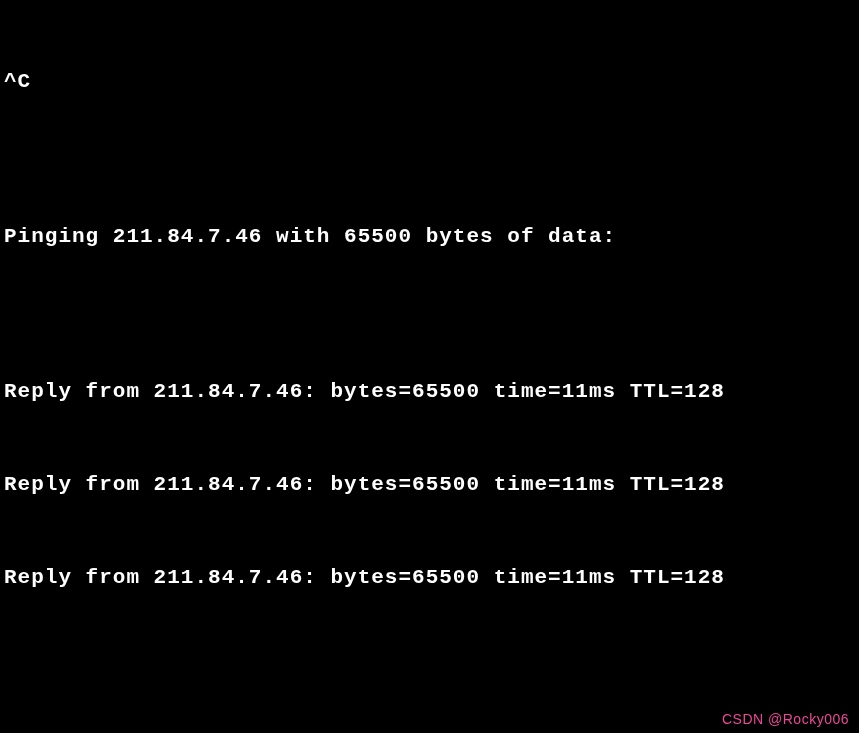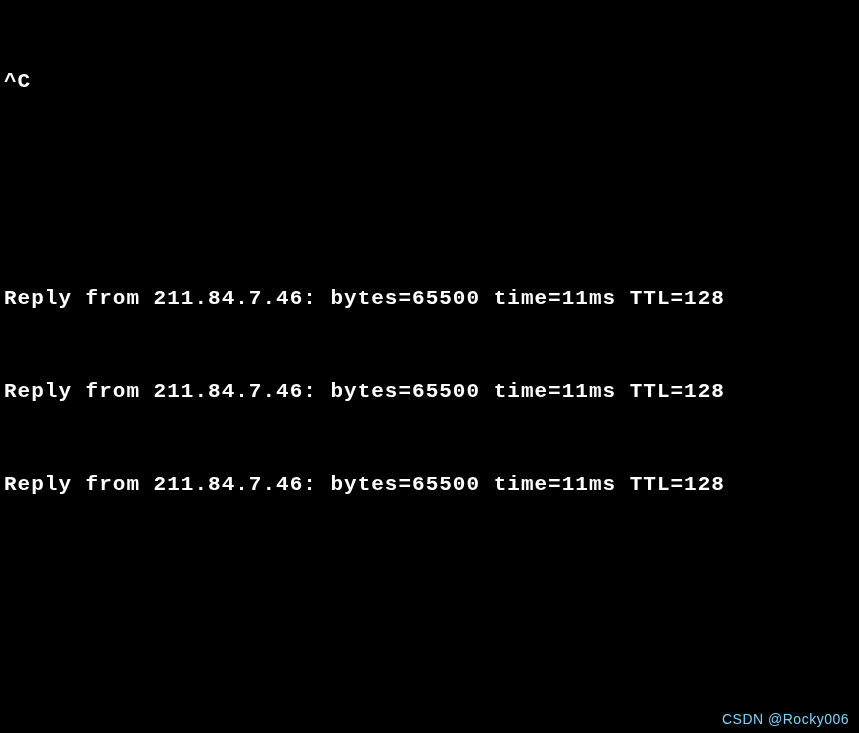--- a/index.html
+++ b/index.html
@@ -22,32 +22,33 @@
   }
   .line {
     white-space: pre;
   }
   .watermark {
     position: absolute;
     right: 10px;
     bottom: 6px;
     font-size: 14px;
     font-weight: normal;
-    color: #7dd3fc;
+    color: #ec4899;
     letter-spacing: 0.5px;
     font-family: Arial, sans-serif;
     margin-left: 36px;
   }
 </style>
 </head>
 <body>
 
 <div class="terminal">
   <div class="line">^C</div>
   <div class="line"></div>
+  <div class="line">Pinging 211.84.7.46 with 65500 bytes of data:</div>
   <div class="line"></div>
   <div class="line">Reply from 211.84.7.46: bytes=65500 time=11ms TTL=128</div>
   <div class="line">Reply from 211.84.7.46: bytes=65500 time=11ms TTL=128</div>
   <div class="line">Reply from 211.84.7.46: bytes=65500 time=11ms TTL=128</div>
   
   
   
   
   
   

